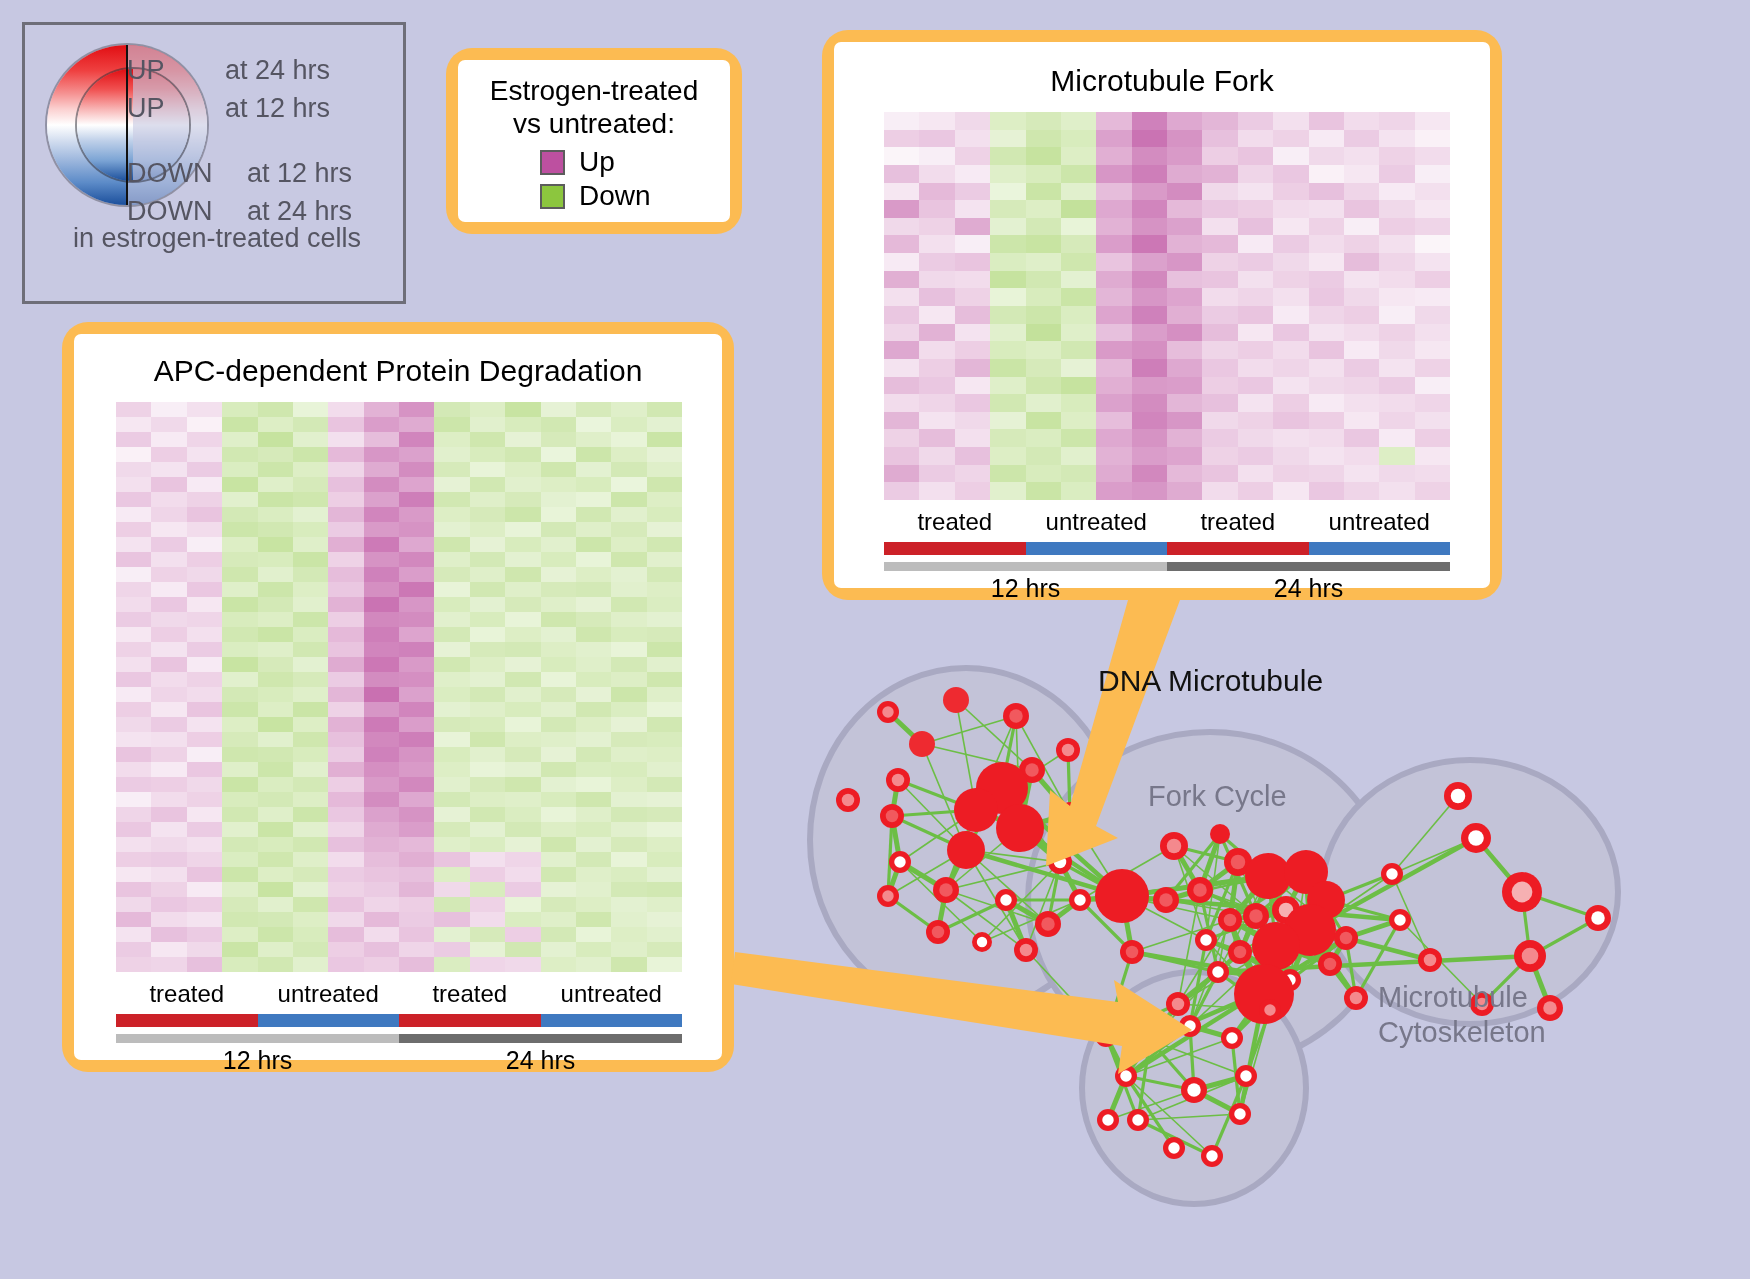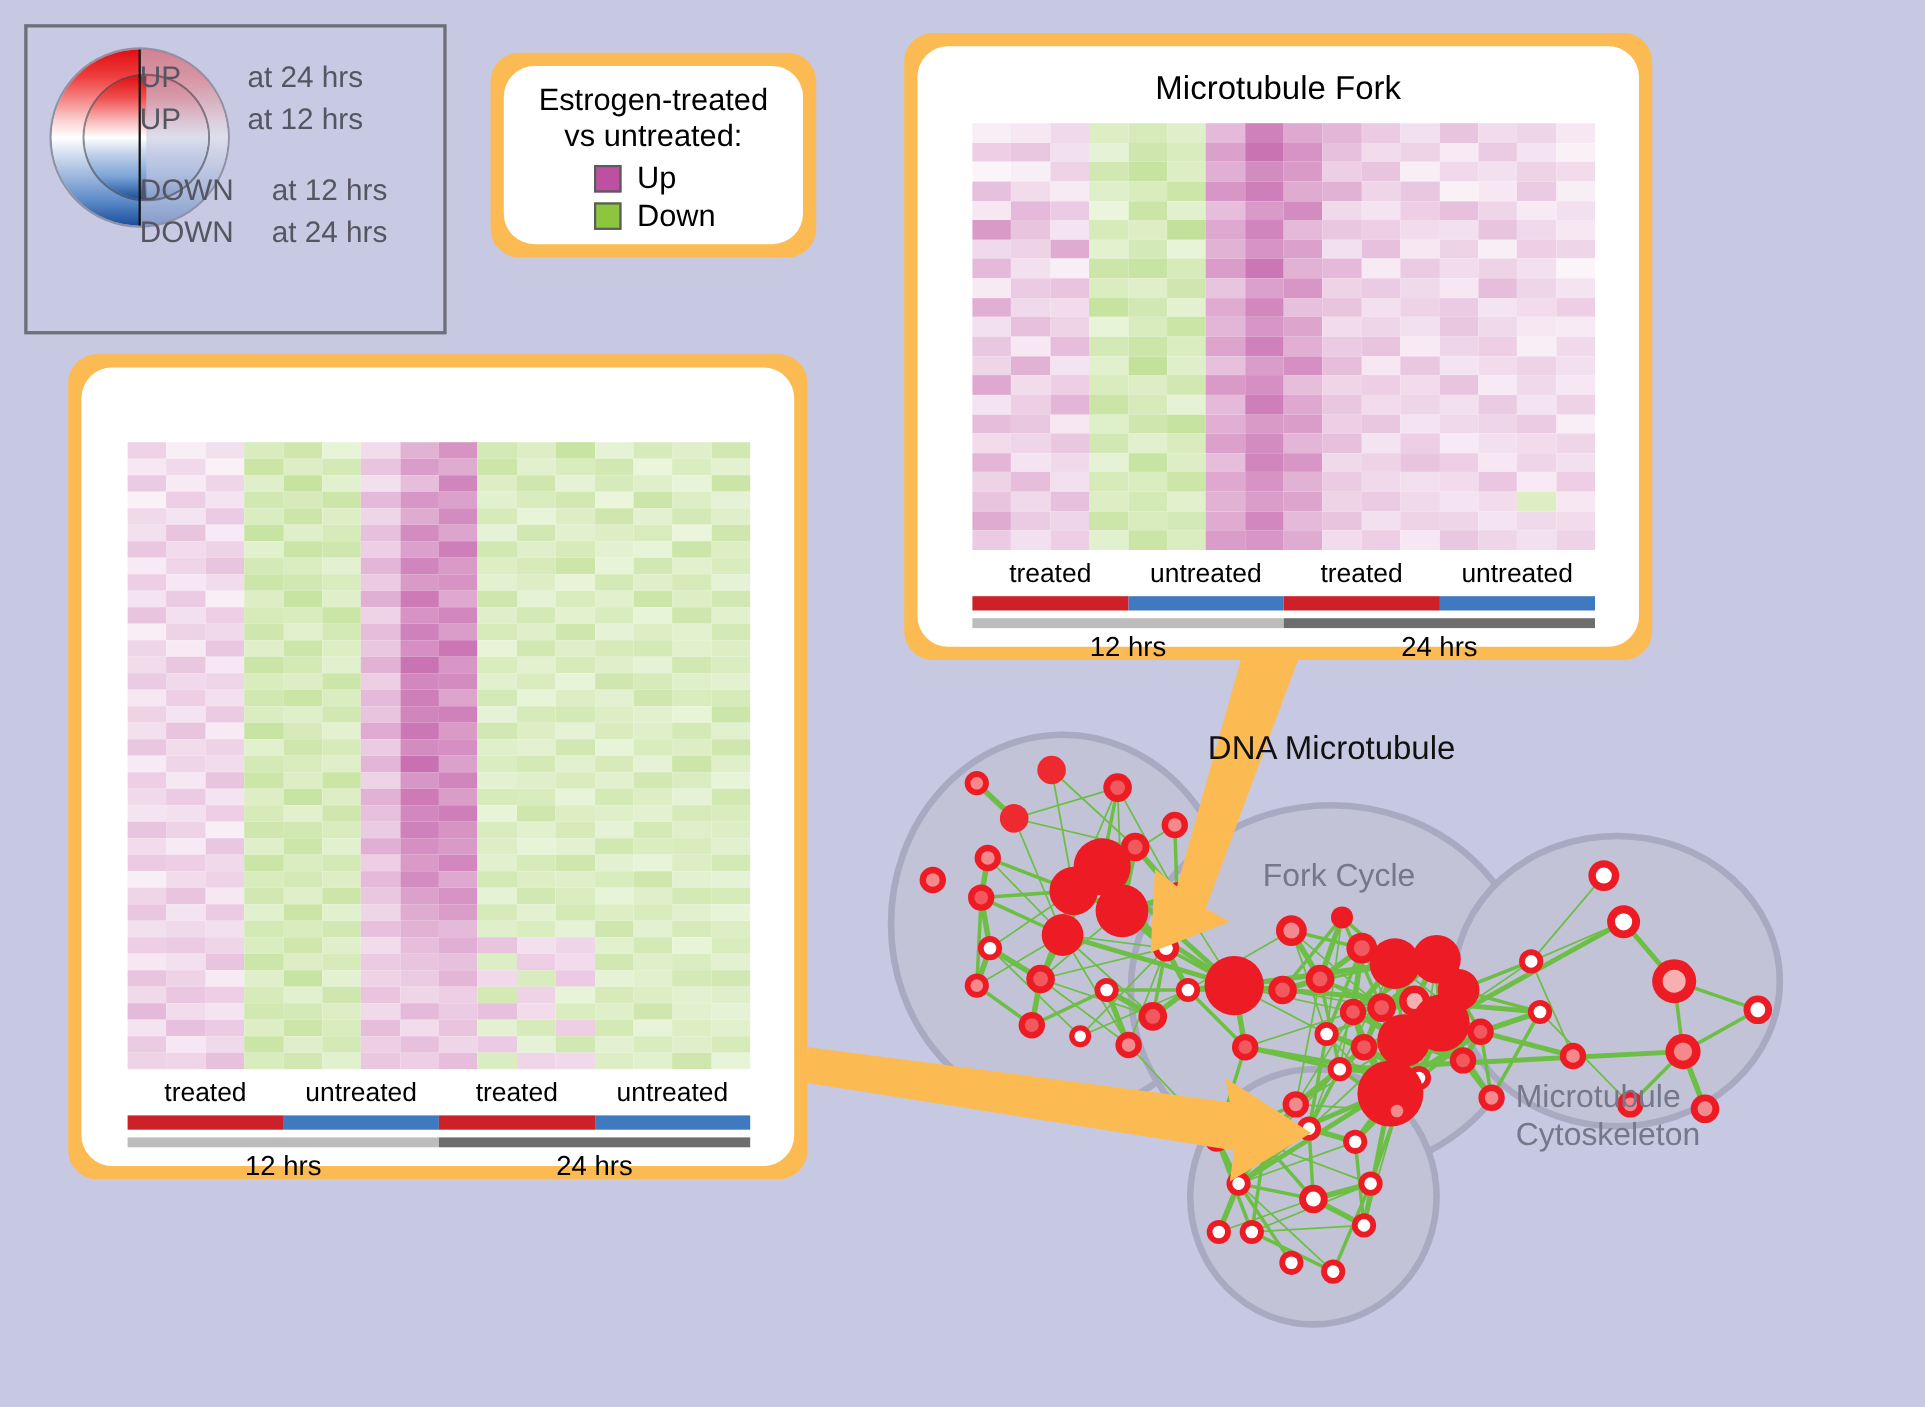--- a/index.html
+++ b/index.html
@@ -32,21 +32,21 @@
   .ring-divider{position:absolute;left:79px;top:0;width:2px;height:160px;background:#111;}
   .key-lab{position:absolute;color:#555562;font-size:27px;}
   #key-caption{position:absolute;left:0;top:196px;width:384px;text-align:center;
      color:#555562;font-size:27px;line-height:1.28;}
 
   
   .panel{
     position:absolute;background:#fcbb52;border-radius:26px;
     padding:12px;box-sizing:border-box;
   }
-  .panel-inner{width:100%;height:100%;background:#fff;border-radius:28px;
+  .panel-inner{width:100%;height:100%;background:#fff;border-radius:7px;
      box-sizing:border-box;position:relative;}
   .panel-title{position:absolute;left:0;right:0;text-align:center;
      font-size:30px;color:#000;}
 
   
   #legend-panel{left:446px;top:48px;width:296px;height:186px;}
   #legend-panel .panel-inner{padding:14px 10px 10px;}
   #legend-title{text-align:center;font-size:28px;line-height:1.18;color:#000;}
   .legend-rows{margin-top:6px;padding-left:72px;}
   .legend-row{display:flex;align-items:center;gap:14px;margin-top:2px;}
@@ -94,20 +94,21 @@
     </div>
     <div class="key-lab" style="left:102px;top:30px;">UP</div>
     <div class="key-lab" style="left:200px;top:30px;">at 24 hrs</div>
     <div class="key-lab" style="left:102px;top:68px;">UP</div>
     <div class="key-lab" style="left:200px;top:68px;">at 12 hrs</div>
     <div class="key-lab" style="left:102px;top:133px;">DOWN</div>
     <div class="key-lab" style="left:222px;top:133px;">at 12 hrs</div>
     <div class="key-lab" style="left:102px;top:171px;">DOWN</div>
     <div class="key-lab" style="left:222px;top:171px;">at 24 hrs</div>
     <div id="key-caption">
+      <div>in estrogen-treated cells</div>
     </div>
   </div>
 
   <div class="panel" id="legend-panel">
     <div class="panel-inner">
       <div id="legend-title">
         <div>Estrogen-treated</div>
         <div>vs untreated:</div>
       </div>
       <div class="legend-rows">
@@ -505,20 +506,21 @@
 
       <div class="time-labels" style="left:50px;top:532px;width:566px;">
         <span>12 hrs</span>
         <span>24 hrs</span>
       </div>
     </div>
   </div>
 
   <div class="panel" id="apc-panel">
     <div class="panel-inner">
+      <div class="panel-title" style="top:20px;">APC-dependent Protein Degradation</div>
 
       <div class="hm-wrap" id="apc-hm-wrap" style="left:42px;top:68px;width:566px;height:570px;">
         <div class="hm" id="apc-hm" style="grid-template-columns: repeat(16, 1fr); grid-template-rows: repeat(38, 1fr); height: 570px;">
             <div style="background:rgb(238,210,230)"></div>
             <div style="background:rgb(248,238,246)"></div>
             <div style="background:rgb(243,224,238)"></div>
             <div style="background:rgb(216,236,189)"></div>
             <div style="background:rgb(207,231,174)"></div>
             <div style="background:rgb(232,244,216)"></div>
             <div style="background:rgb(242,220,236)"></div>

